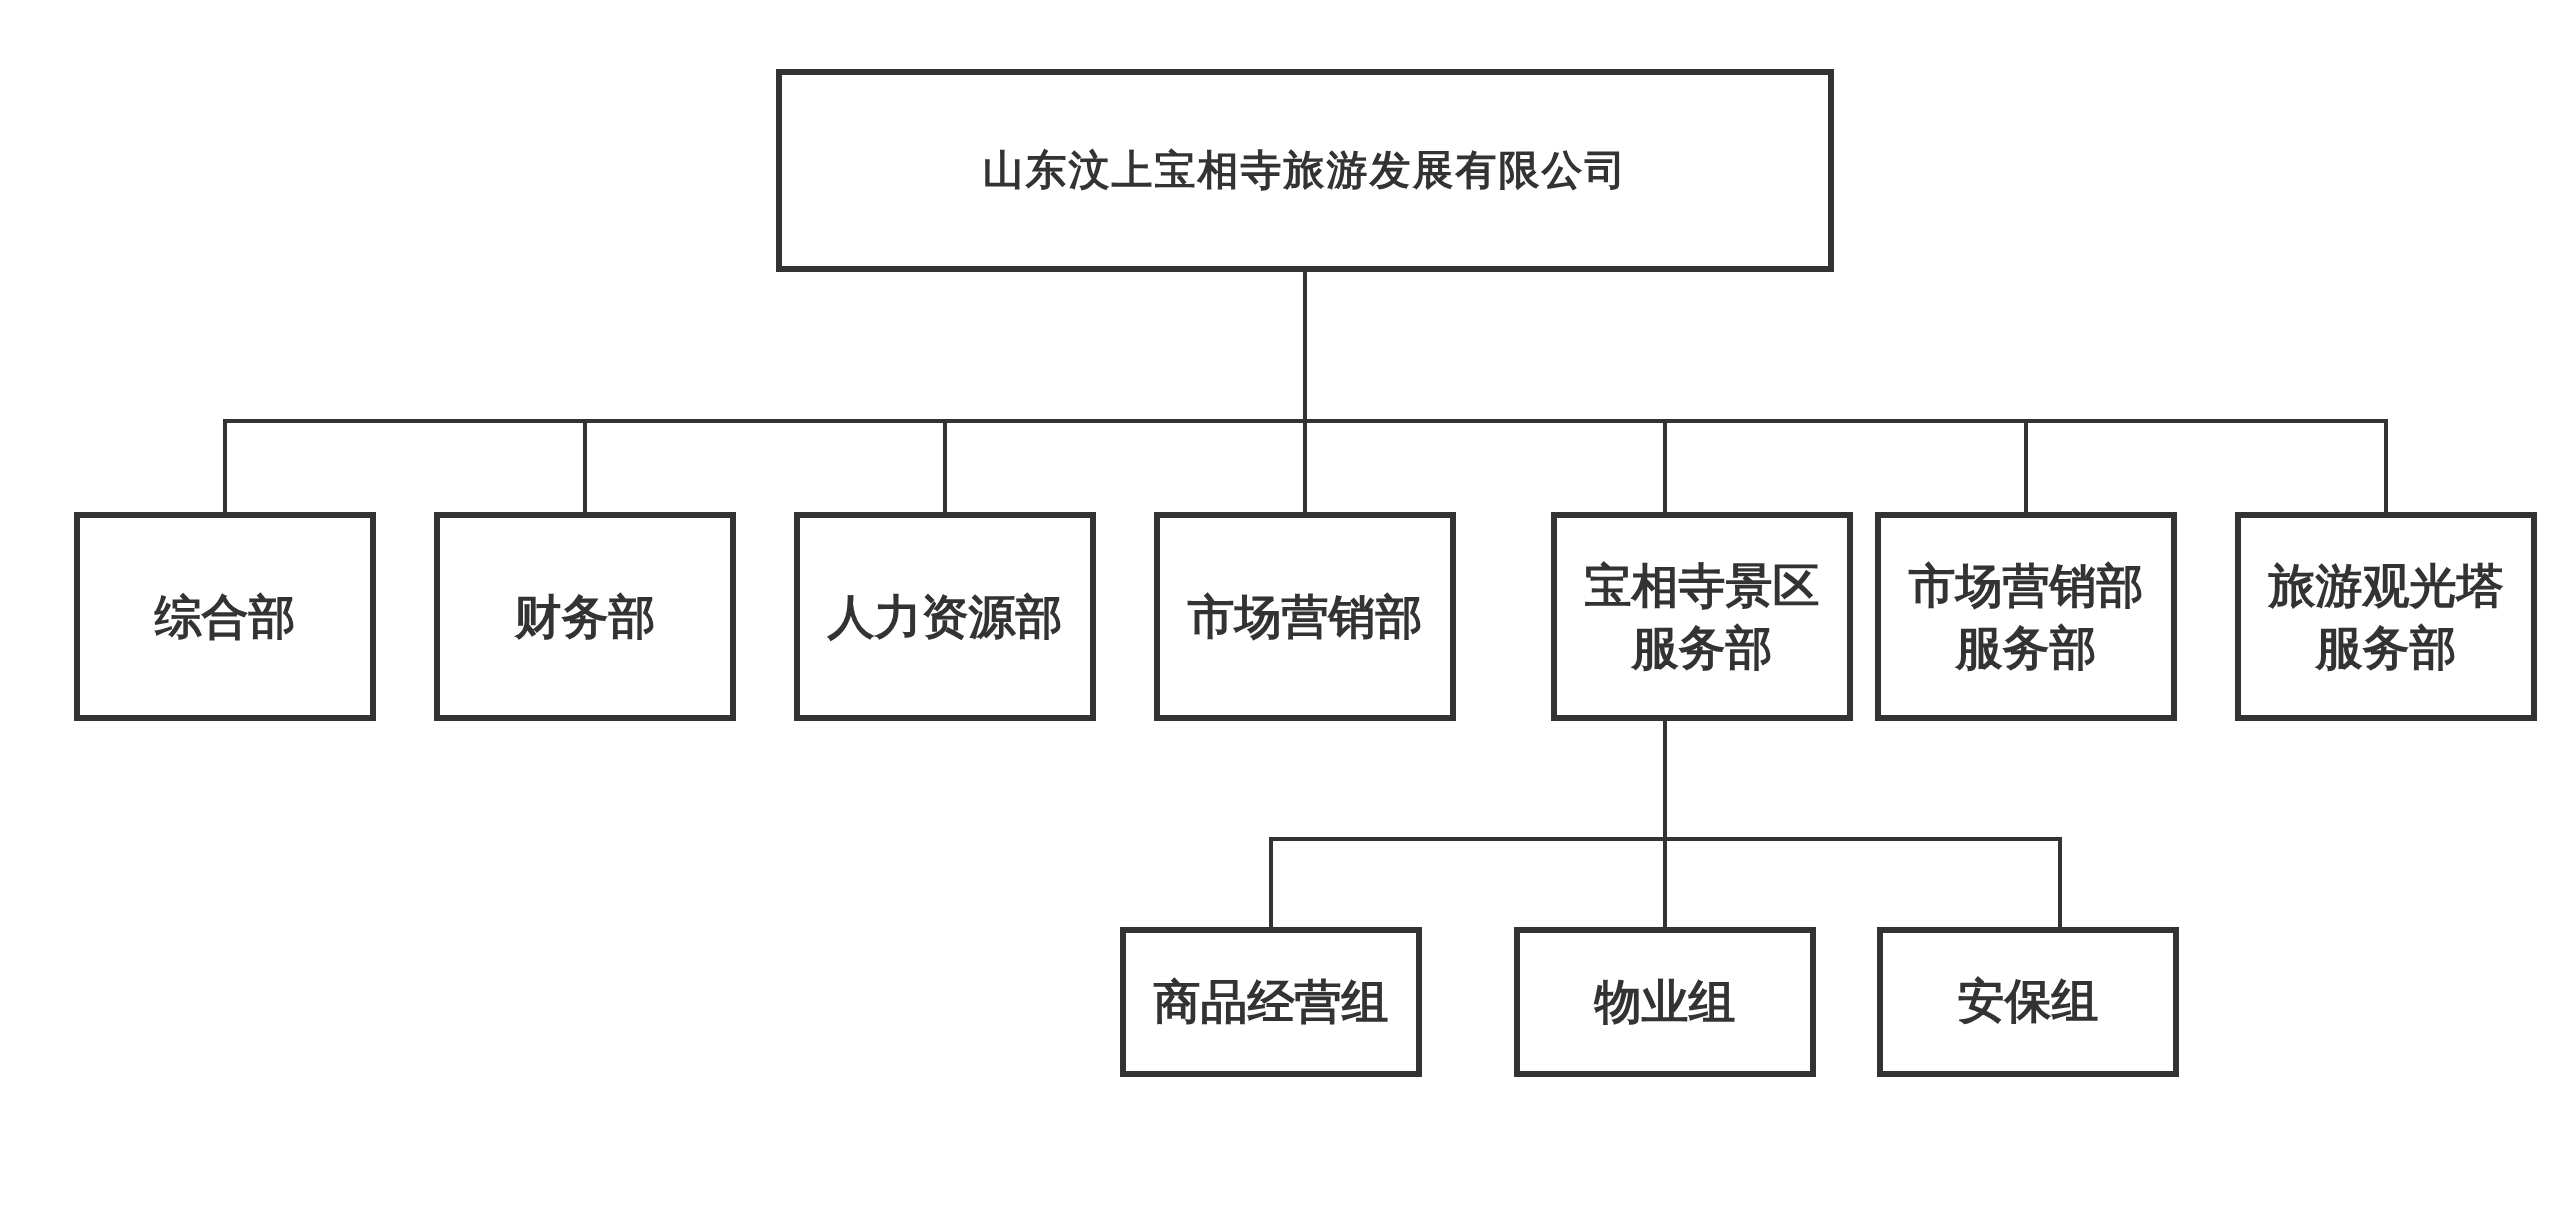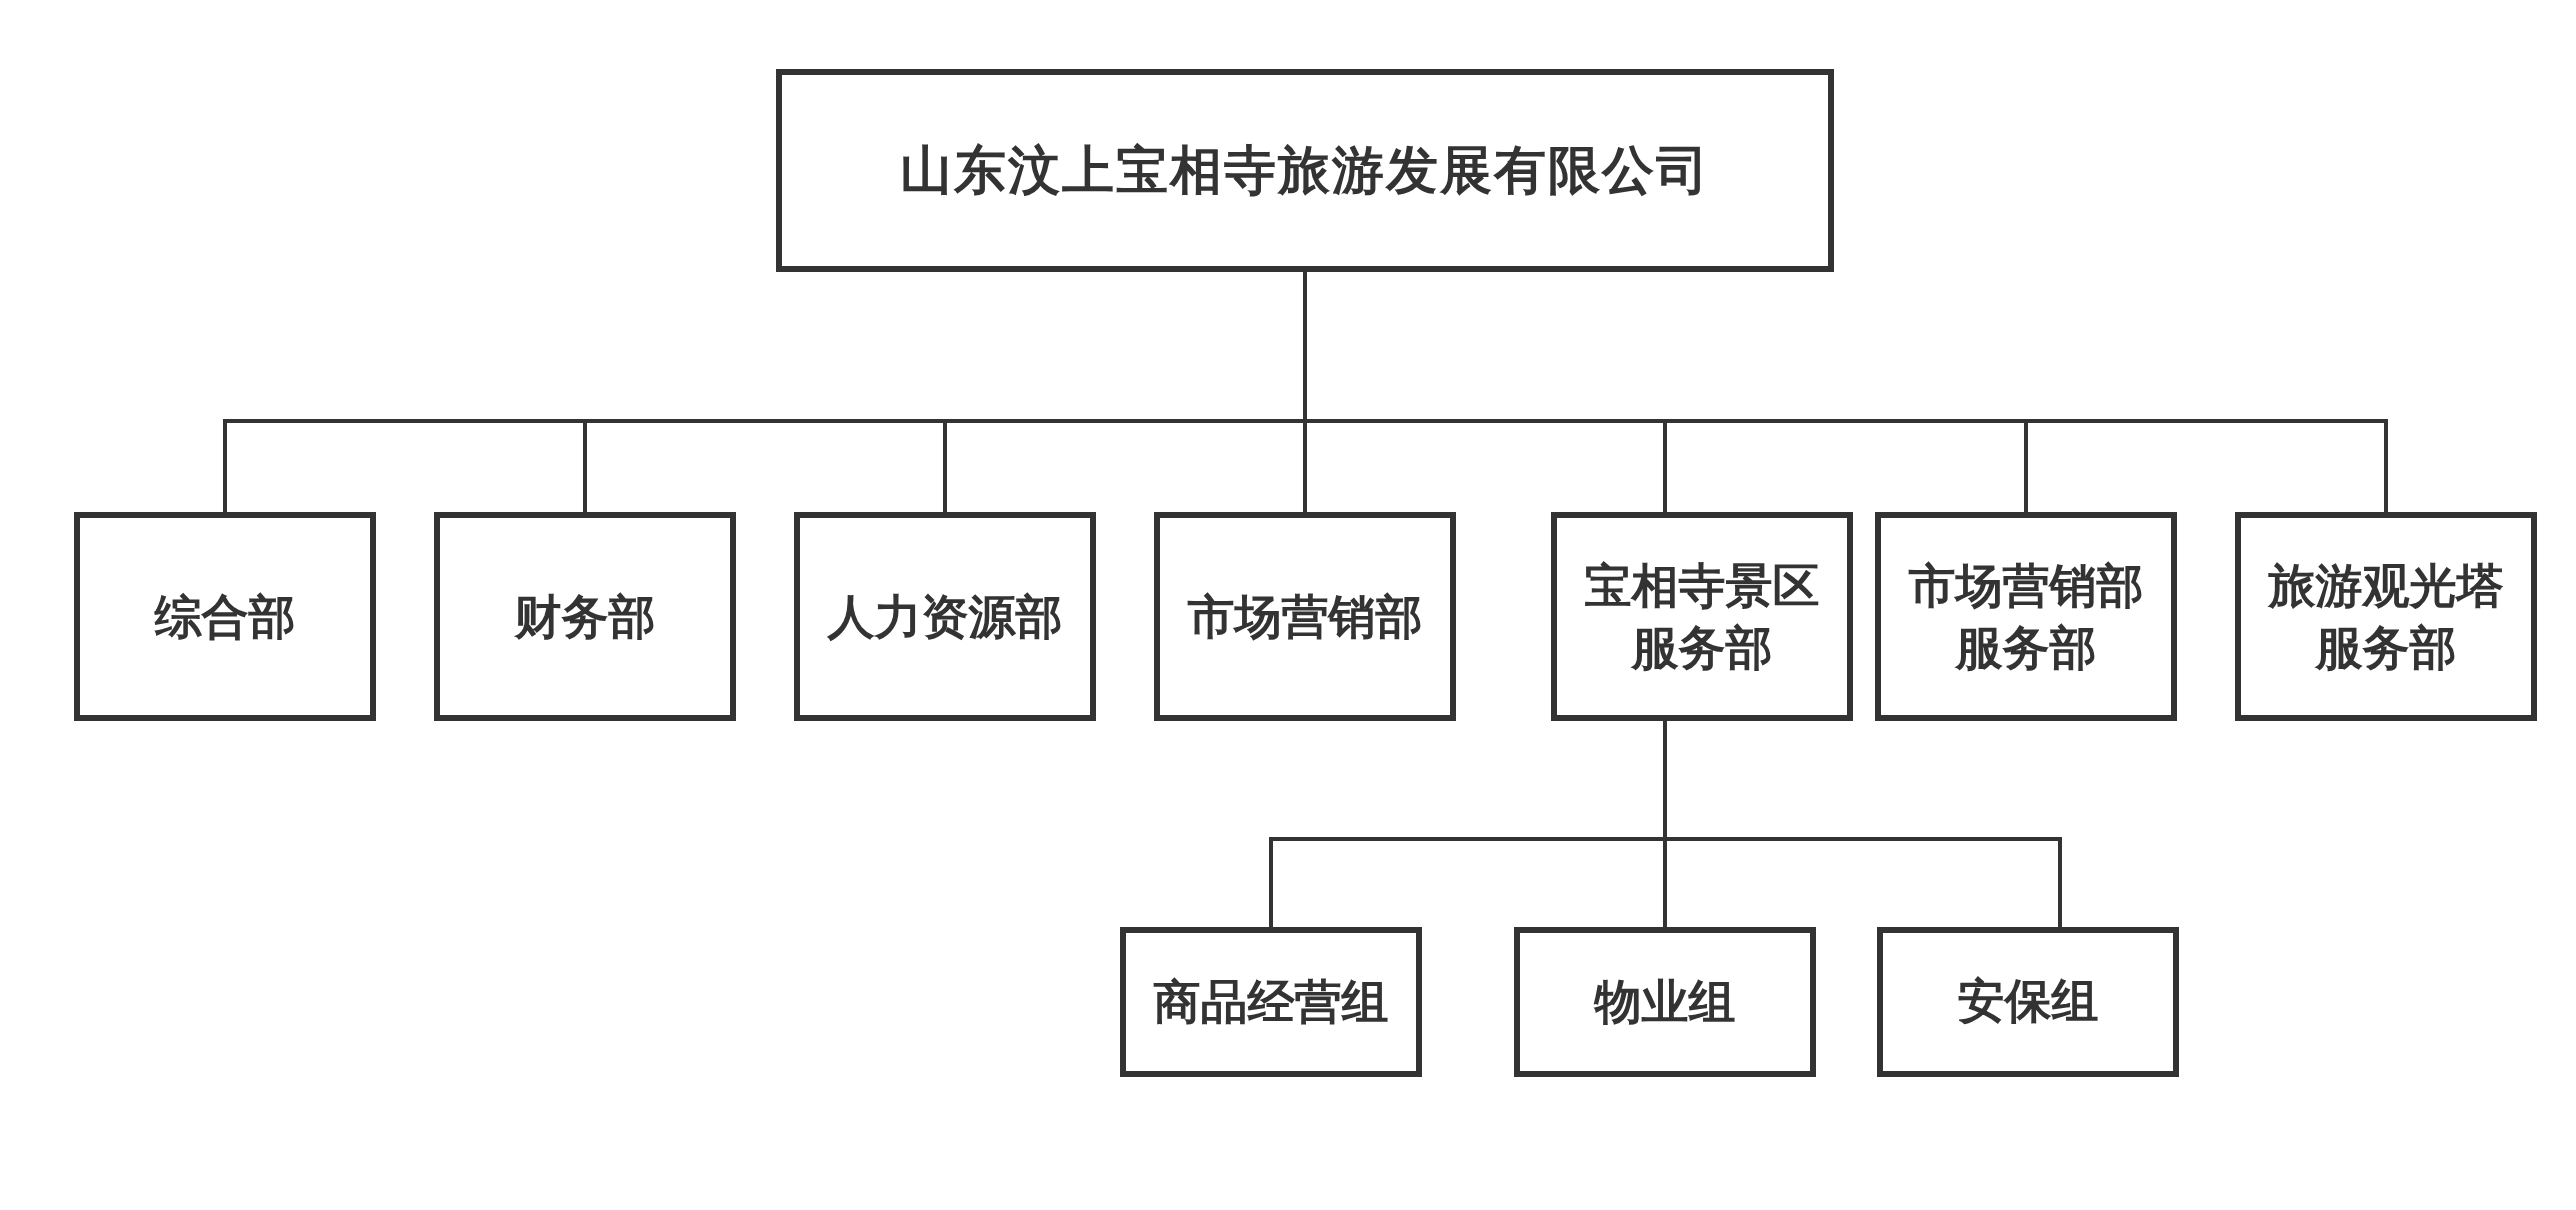--- a/index.html
+++ b/index.html
@@ -19,21 +19,21 @@
     color: #333333;
     font-weight: 700;
     display: flex;
     align-items: center;
     justify-content: center;
     text-align: center;
   }
   .node .lbl { white-space: pre-line; }
   .node-root {
     left: 776px; top: 69px; width: 1058px; height: 203px;
-    font-size: 52px; letter-spacing: 2px;
+    font-size: 41px; letter-spacing: 2px;
   }
   .node-dept, .node-group {
     width: 302px; height: 209px;
     font-size: 47px; line-height: 1.3;
   }
   .node-dept { top: 512px; }
   .node-group { top: 927px; height: 150px; }
   .d1 { left: 74px; }
   .d2 { left: 434px; }
   .d3 { left: 794px; }

